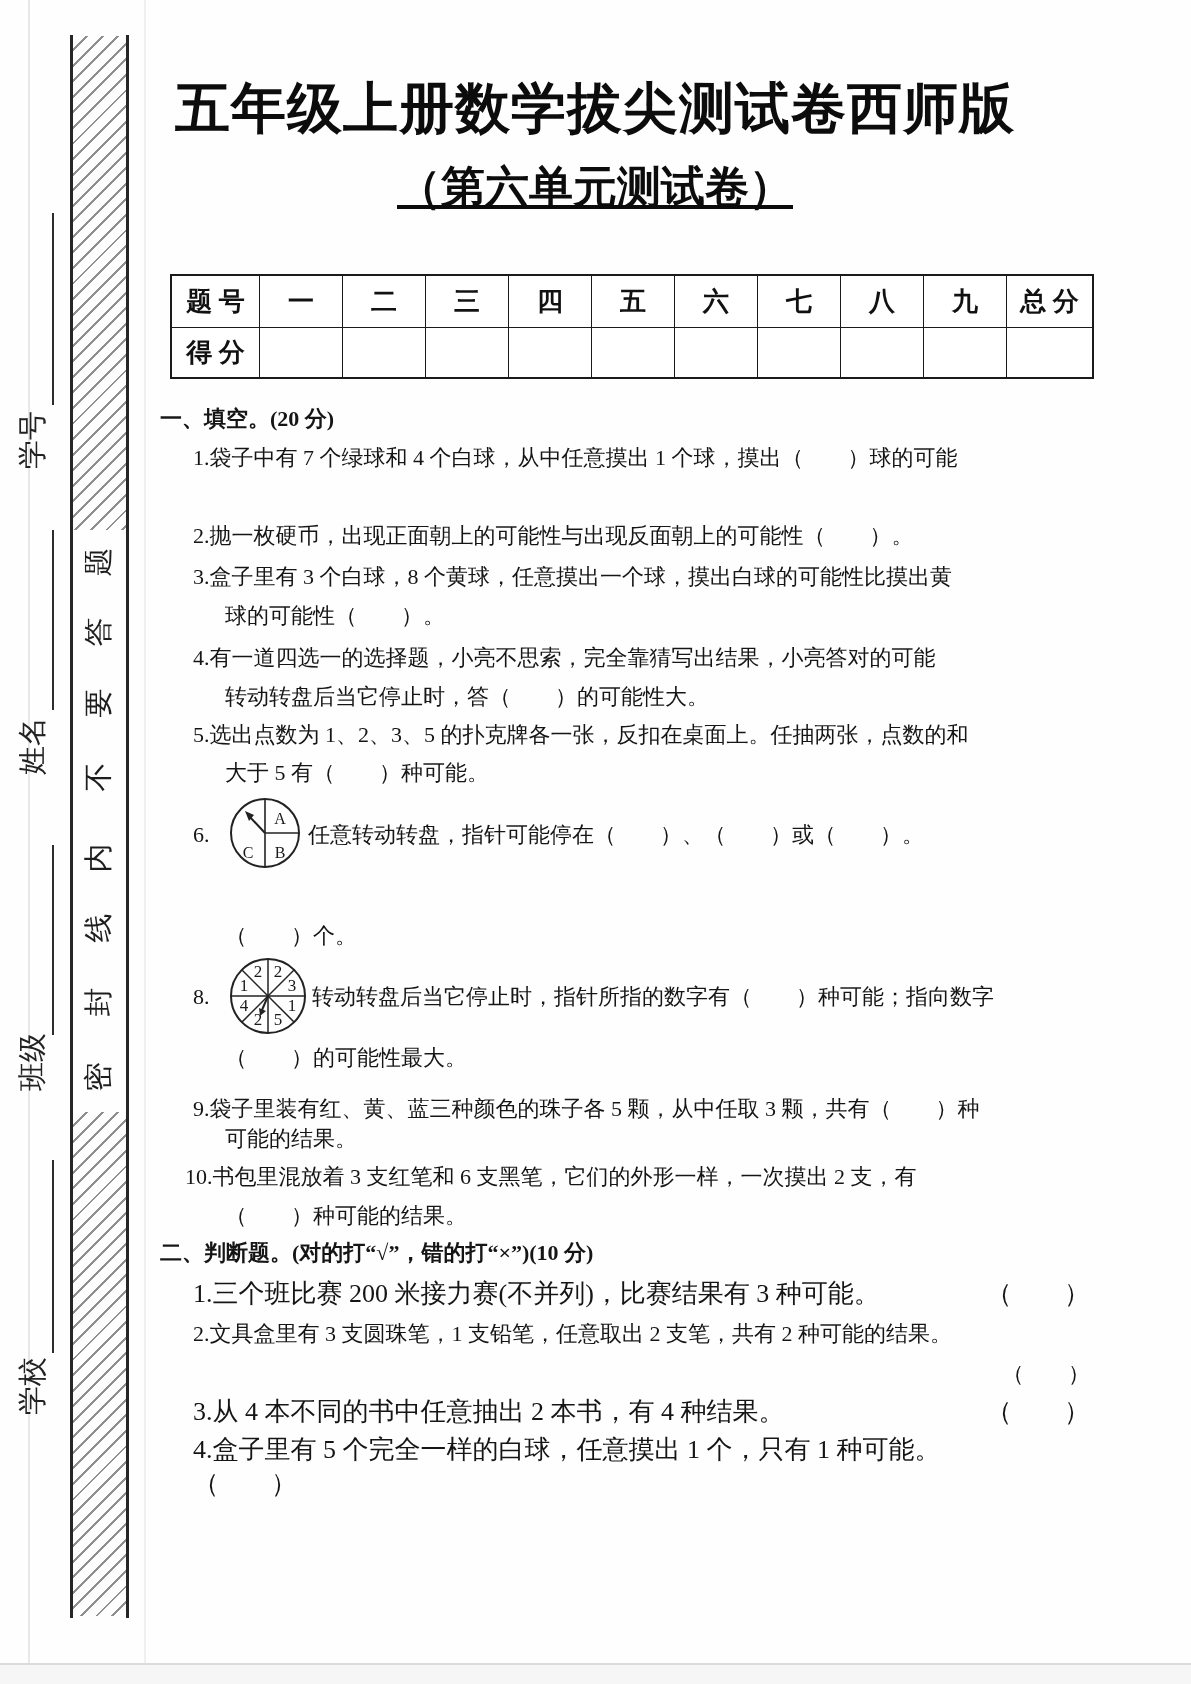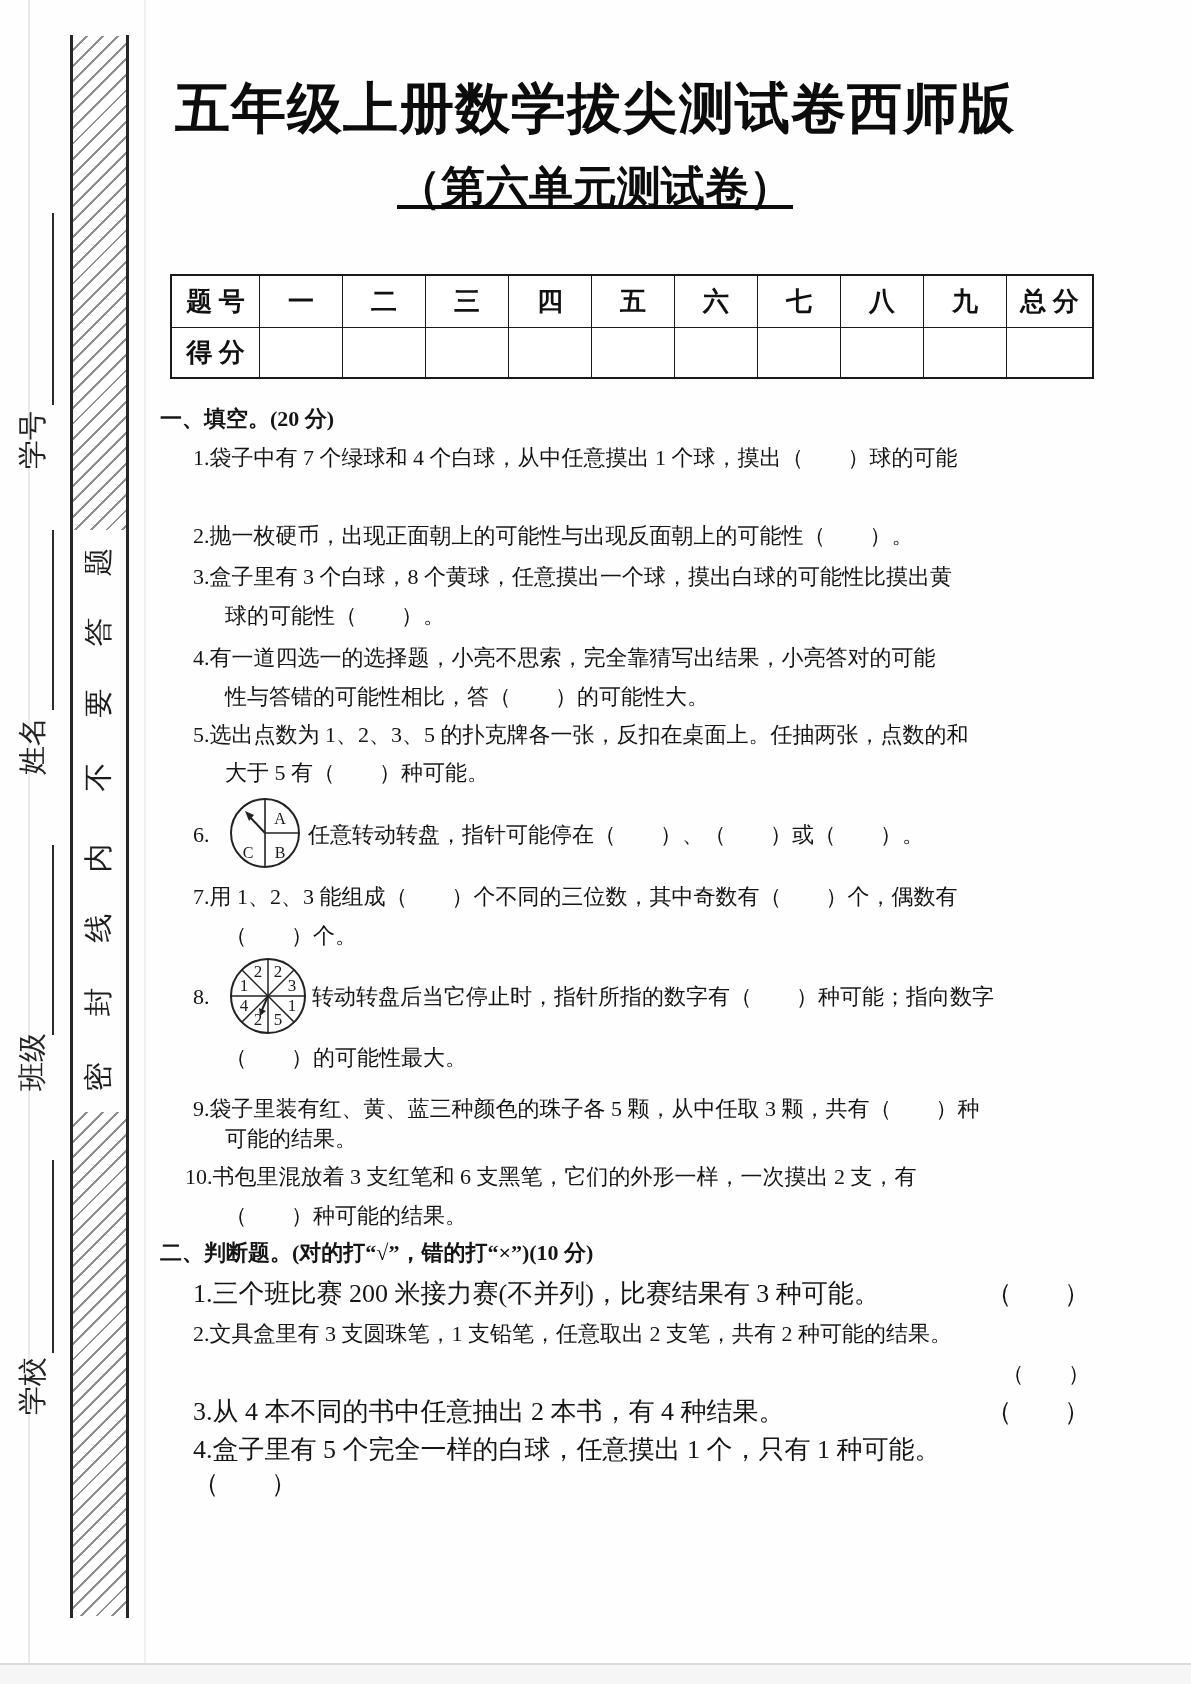--- a/index.html
+++ b/index.html
@@ -100,38 +100,37 @@
     <div class="cell lastrow"></div>
     <div class="cell lastrow lastcol"></div>
   </div>
 
   <div class="line bold" style="left:160px;top:402px;">一、填空。(20 分)</div>
   <div class="line" style="left:193px;top:441px;">1.袋子中有 7 个绿球和 4 个白球，从中任意摸出 1 个球，摸出（　　）球的可能</div>
   <div class="line" style="left:193px;top:519px;">2.抛一枚硬币，出现正面朝上的可能性与出现反面朝上的可能性（　　）。</div>
   <div class="line" style="left:193px;top:560px;">3.盒子里有 3 个白球，8 个黄球，任意摸出一个球，摸出白球的可能性比摸出黄</div>
   <div class="line" style="left:225px;top:599px;">球的可能性（　　）。</div>
   <div class="line" style="left:193px;top:641px;">4.有一道四选一的选择题，小亮不思索，完全靠猜写出结果，小亮答对的可能</div>
-  <div class="line" style="left:225px;top:680px;">性与答错的可能性相比，答（　　）的可能性大。</div>
+  <div class="line" style="left:225px;top:680px;">转动转盘后当它停止时，答（　　）的可能性大。</div>
   <div class="line" style="left:193px;top:718px;">5.选出点数为 1、2、3、5 的扑克牌各一张，反扣在桌面上。任抽两张，点数的和</div>
   <div class="line" style="left:225px;top:756px;">大于 5 有（　　）种可能。</div>
 
   <div class="line" style="left:193px;top:818px;">6.</div>
   <svg style="position:absolute;left:228px;top:796px;" width="74" height="74" viewBox="0 0 74 74">
     <circle cx="37" cy="37" r="34" fill="none" stroke="#222" stroke-width="2"></circle>
     <line x1="37" y1="3" x2="37" y2="71" stroke="#222" stroke-width="1.6"></line>
     <line x1="37" y1="37" x2="71" y2="37" stroke="#222" stroke-width="1.6"></line>
     <line x1="37" y1="37" x2="21" y2="20" stroke="#222" stroke-width="2"></line>
     <polygon points="17,15 26,19 21,25" fill="#222"></polygon>
     <text x="52" y="28" font-size="16" text-anchor="middle">A</text>
     <text x="52" y="62" font-size="16" text-anchor="middle">B</text>
     <text x="20" y="62" font-size="16" text-anchor="middle">C</text>
   </svg>
   <div class="line" style="left:308px;top:818px;">任意转动转盘，指针可能停在（　　）、（　　）或（　　）。</div>
 
-  <div class="line" style="left:193px;top:880px;">7.用 1、2、3 能组成（　　）个不同的三位数，其中奇数有（　　）个，偶数有</div>
   <div class="line" style="left:225px;top:919px;">（　　）个。</div>
 
   <div class="line" style="left:193px;top:980px;">8.</div>
   <svg style="position:absolute;left:228px;top:956px;" width="80" height="80" viewBox="0 0 80 80">
     <circle cx="40" cy="40" r="37" fill="none" stroke="#222" stroke-width="2"></circle>
     <line x1="40" y1="3" x2="40" y2="77" stroke="#222" stroke-width="1.5"></line>
     <line x1="3" y1="40" x2="77" y2="40" stroke="#222" stroke-width="1.5"></line>
     <line x1="14" y1="14" x2="66" y2="66" stroke="#222" stroke-width="1.5"></line>
     <line x1="66" y1="14" x2="14" y2="66" stroke="#222" stroke-width="1.5"></line>
     <line x1="40" y1="40" x2="34" y2="54" stroke="#222" stroke-width="2"></line>

